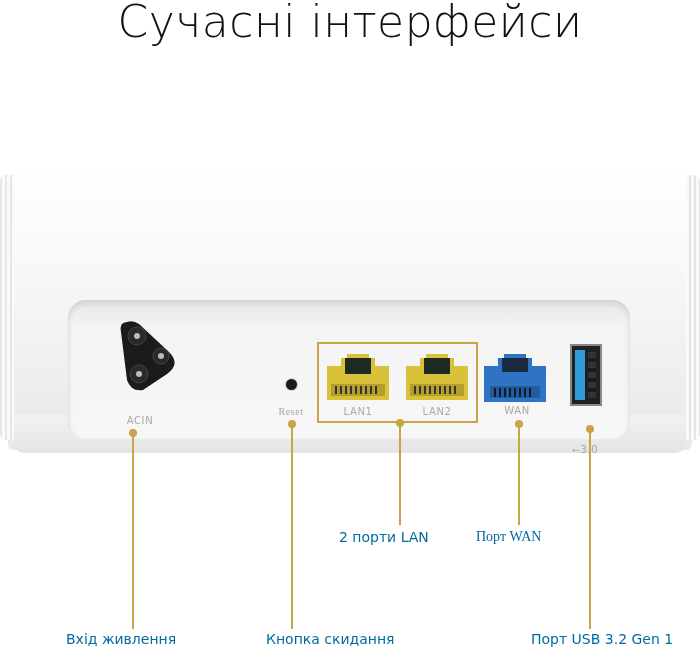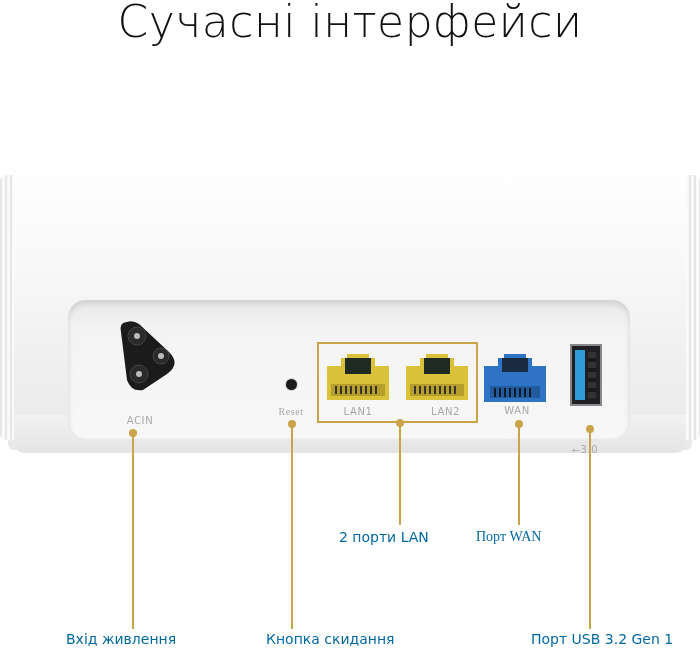--- a/index.html
+++ b/index.html
@@ -81,21 +81,21 @@
       <rect x="13" y="32" width="2" height="8"></rect>
       <rect x="18" y="32" width="2" height="8"></rect>
       <rect x="23" y="32" width="2" height="8"></rect>
       <rect x="28" y="32" width="2" height="8"></rect>
       <rect x="33" y="32" width="2" height="8"></rect>
       <rect x="38" y="32" width="2" height="8"></rect>
       <rect x="43" y="32" width="2" height="8"></rect>
       <rect x="48" y="32" width="2" height="8"></rect>
     </g>
 </svg>
-<div class="port-label" style="left:414px;top:406px;width:46px;text-align:right;">LAN2</div>
+<div class="port-label" style="left:414px;top:406px;width:46px;">LAN2</div>
 
 <svg class="rj45" style="left:484px;top:354px;width:62px;height:48px;" viewBox="0 0 62 48">
   <path d="M0 12 H14 V4 H20 V0 H42 V4 H48 V12 H62 V48 H0 Z" fill="#2f73c4"></path>
   <rect x="18" y="4" width="26" height="14" fill="#1a2a40"></rect>
   <rect x="6" y="32" width="50" height="12" fill="#225b9e"></rect>
   <g fill="#0e1a2a">
       <rect x="10" y="34" width="2" height="9"></rect>
       <rect x="15" y="34" width="2" height="9"></rect>
       <rect x="20" y="34" width="2" height="9"></rect>
       <rect x="25" y="34" width="2" height="9"></rect>

